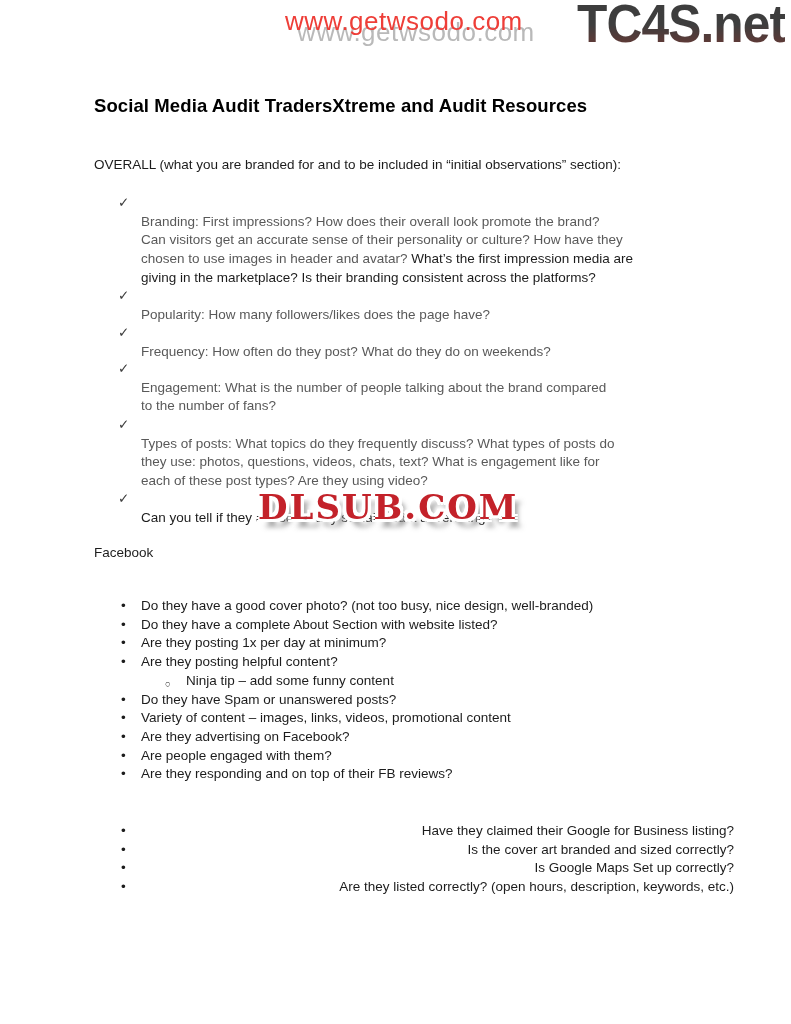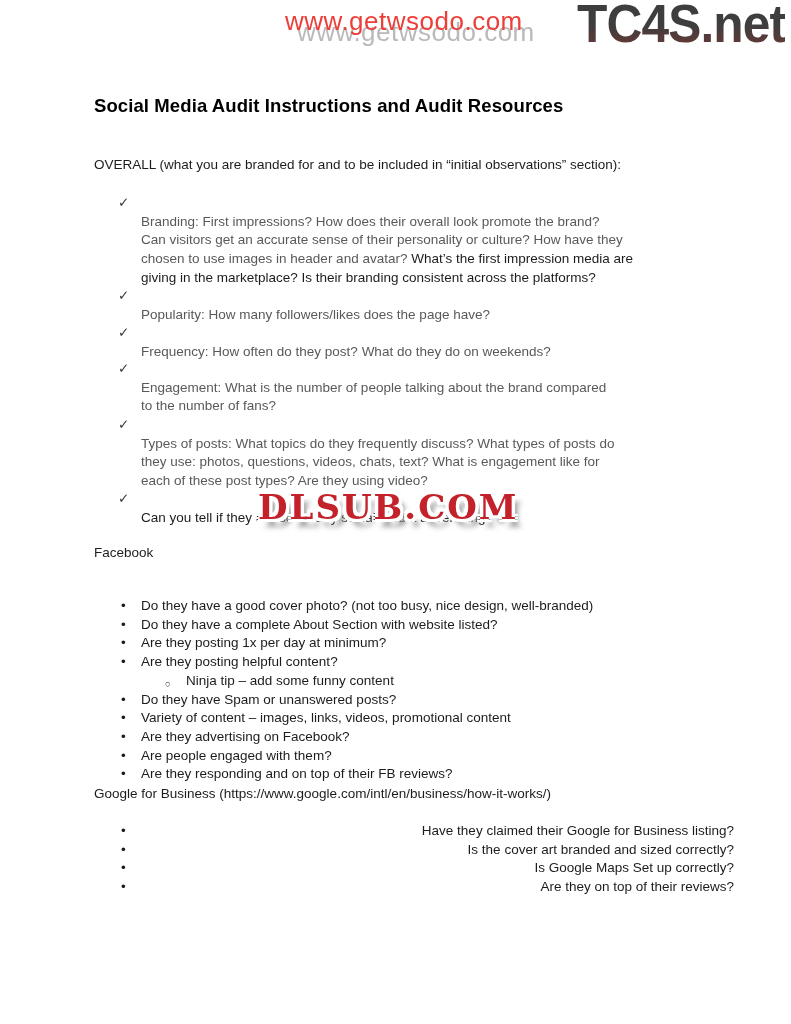--- a/index.html
+++ b/index.html
@@ -85,21 +85,21 @@
 </head>
 <body>
 
 <div class="page">
 
   <span class="wm-gray">www.getwsodo.com</span>
   <span class="wm-red">www.getwsodo.com</span>
 
   <div class="tc4s">TC4S.net</div>
 
-  <h1 class="title" style="margin:0; font-size:18.5px;">Social Media Audit Instructions and Audit Resources</h1>
+  <h1 class="title" style="margin:0; font-size:18.5px;">Social Media Audit TradersXtreme and Audit Resources</h1>
 
   <div class="overall-heading">OVERALL (what you are branded for and to be included in “initial observations” section):</div>
 
   <div class="check-item" id="ci-0">
     <span class="mark">✓</span><span class="seg-gray">Branding: First impressions? How does their overall look promote the brand?
 Can visitors get an accurate sense of their personality or culture? How have they
 chosen to use images in header and avatar? </span><span class="seg-black">What’s the first impression media are
 giving in the marketplace? Is their branding consistent across the platforms?</span>
   </div>
 
@@ -134,26 +134,26 @@
     <div class="b-item">Are they posting 1x per day at minimum?</div>
     <div class="b-item">Are they posting helpful content?</div>
     <div class="b-sub">Ninja tip – add some funny content</div>
     <div class="b-item">Do they have Spam or unanswered posts?</div>
     <div class="b-item">Variety of content – images, links, videos, promotional content</div>
     <div class="b-item">Are they advertising on Facebook?</div>
     <div class="b-item">Are people engaged with them?</div>
     <div class="b-item">Are they responding and on top of their FB reviews?</div>
   </div>
 
-  <div class="section-heading" id="g-heading">Google for Business (https://www.google.com/intl/en/business/how-it-works/)</div>
 
   <div class="bullet-list" id="g-list">
     <div class="b-item">Have they claimed their Google for Business listing?</div>
     <div class="b-item">Is the cover art branded and sized correctly?</div>
     <div class="b-item">Is Google Maps Set up correctly?</div>
+    <div class="b-item">Are they listed correctly? (open hours, description, keywords, etc.)</div>
     <div class="b-item">Are they on top of their reviews?</div>
   </div>
 
   <div class="dlsub">DLSUB.COM</div>
 
   <div class="txtreme">TradersXtreme.com</div>
 
 </div>
 
 </body></html>

